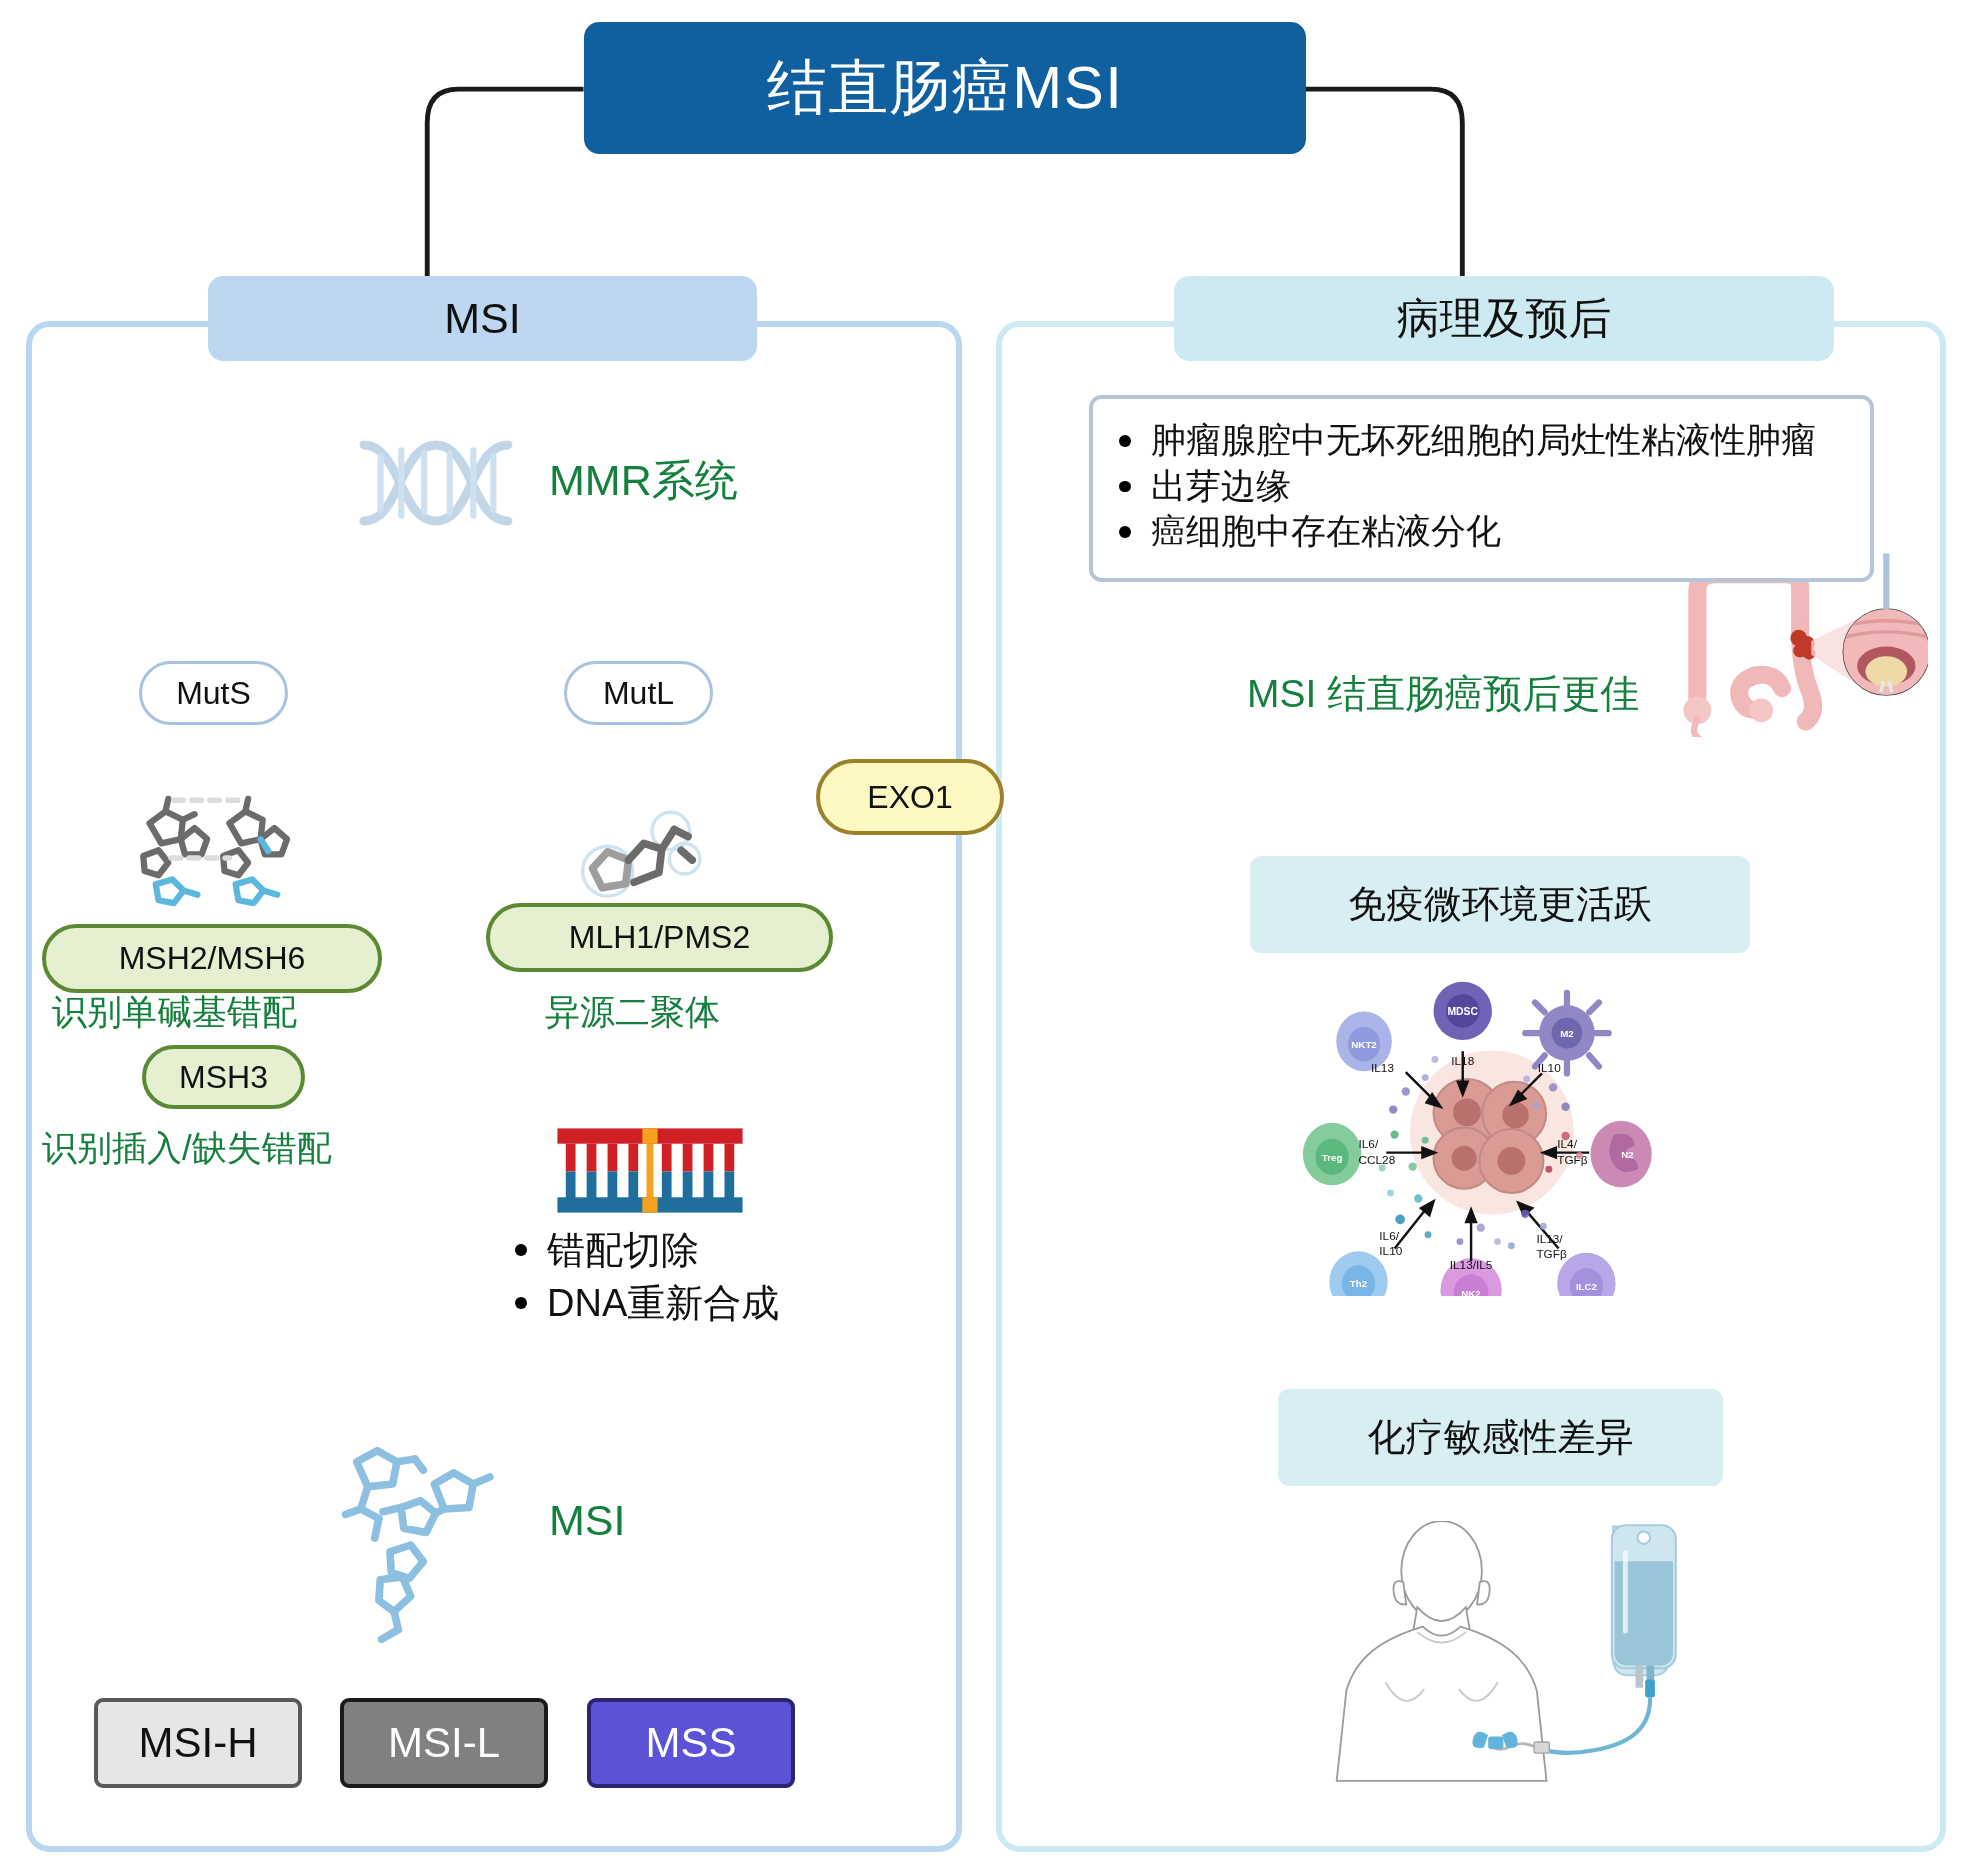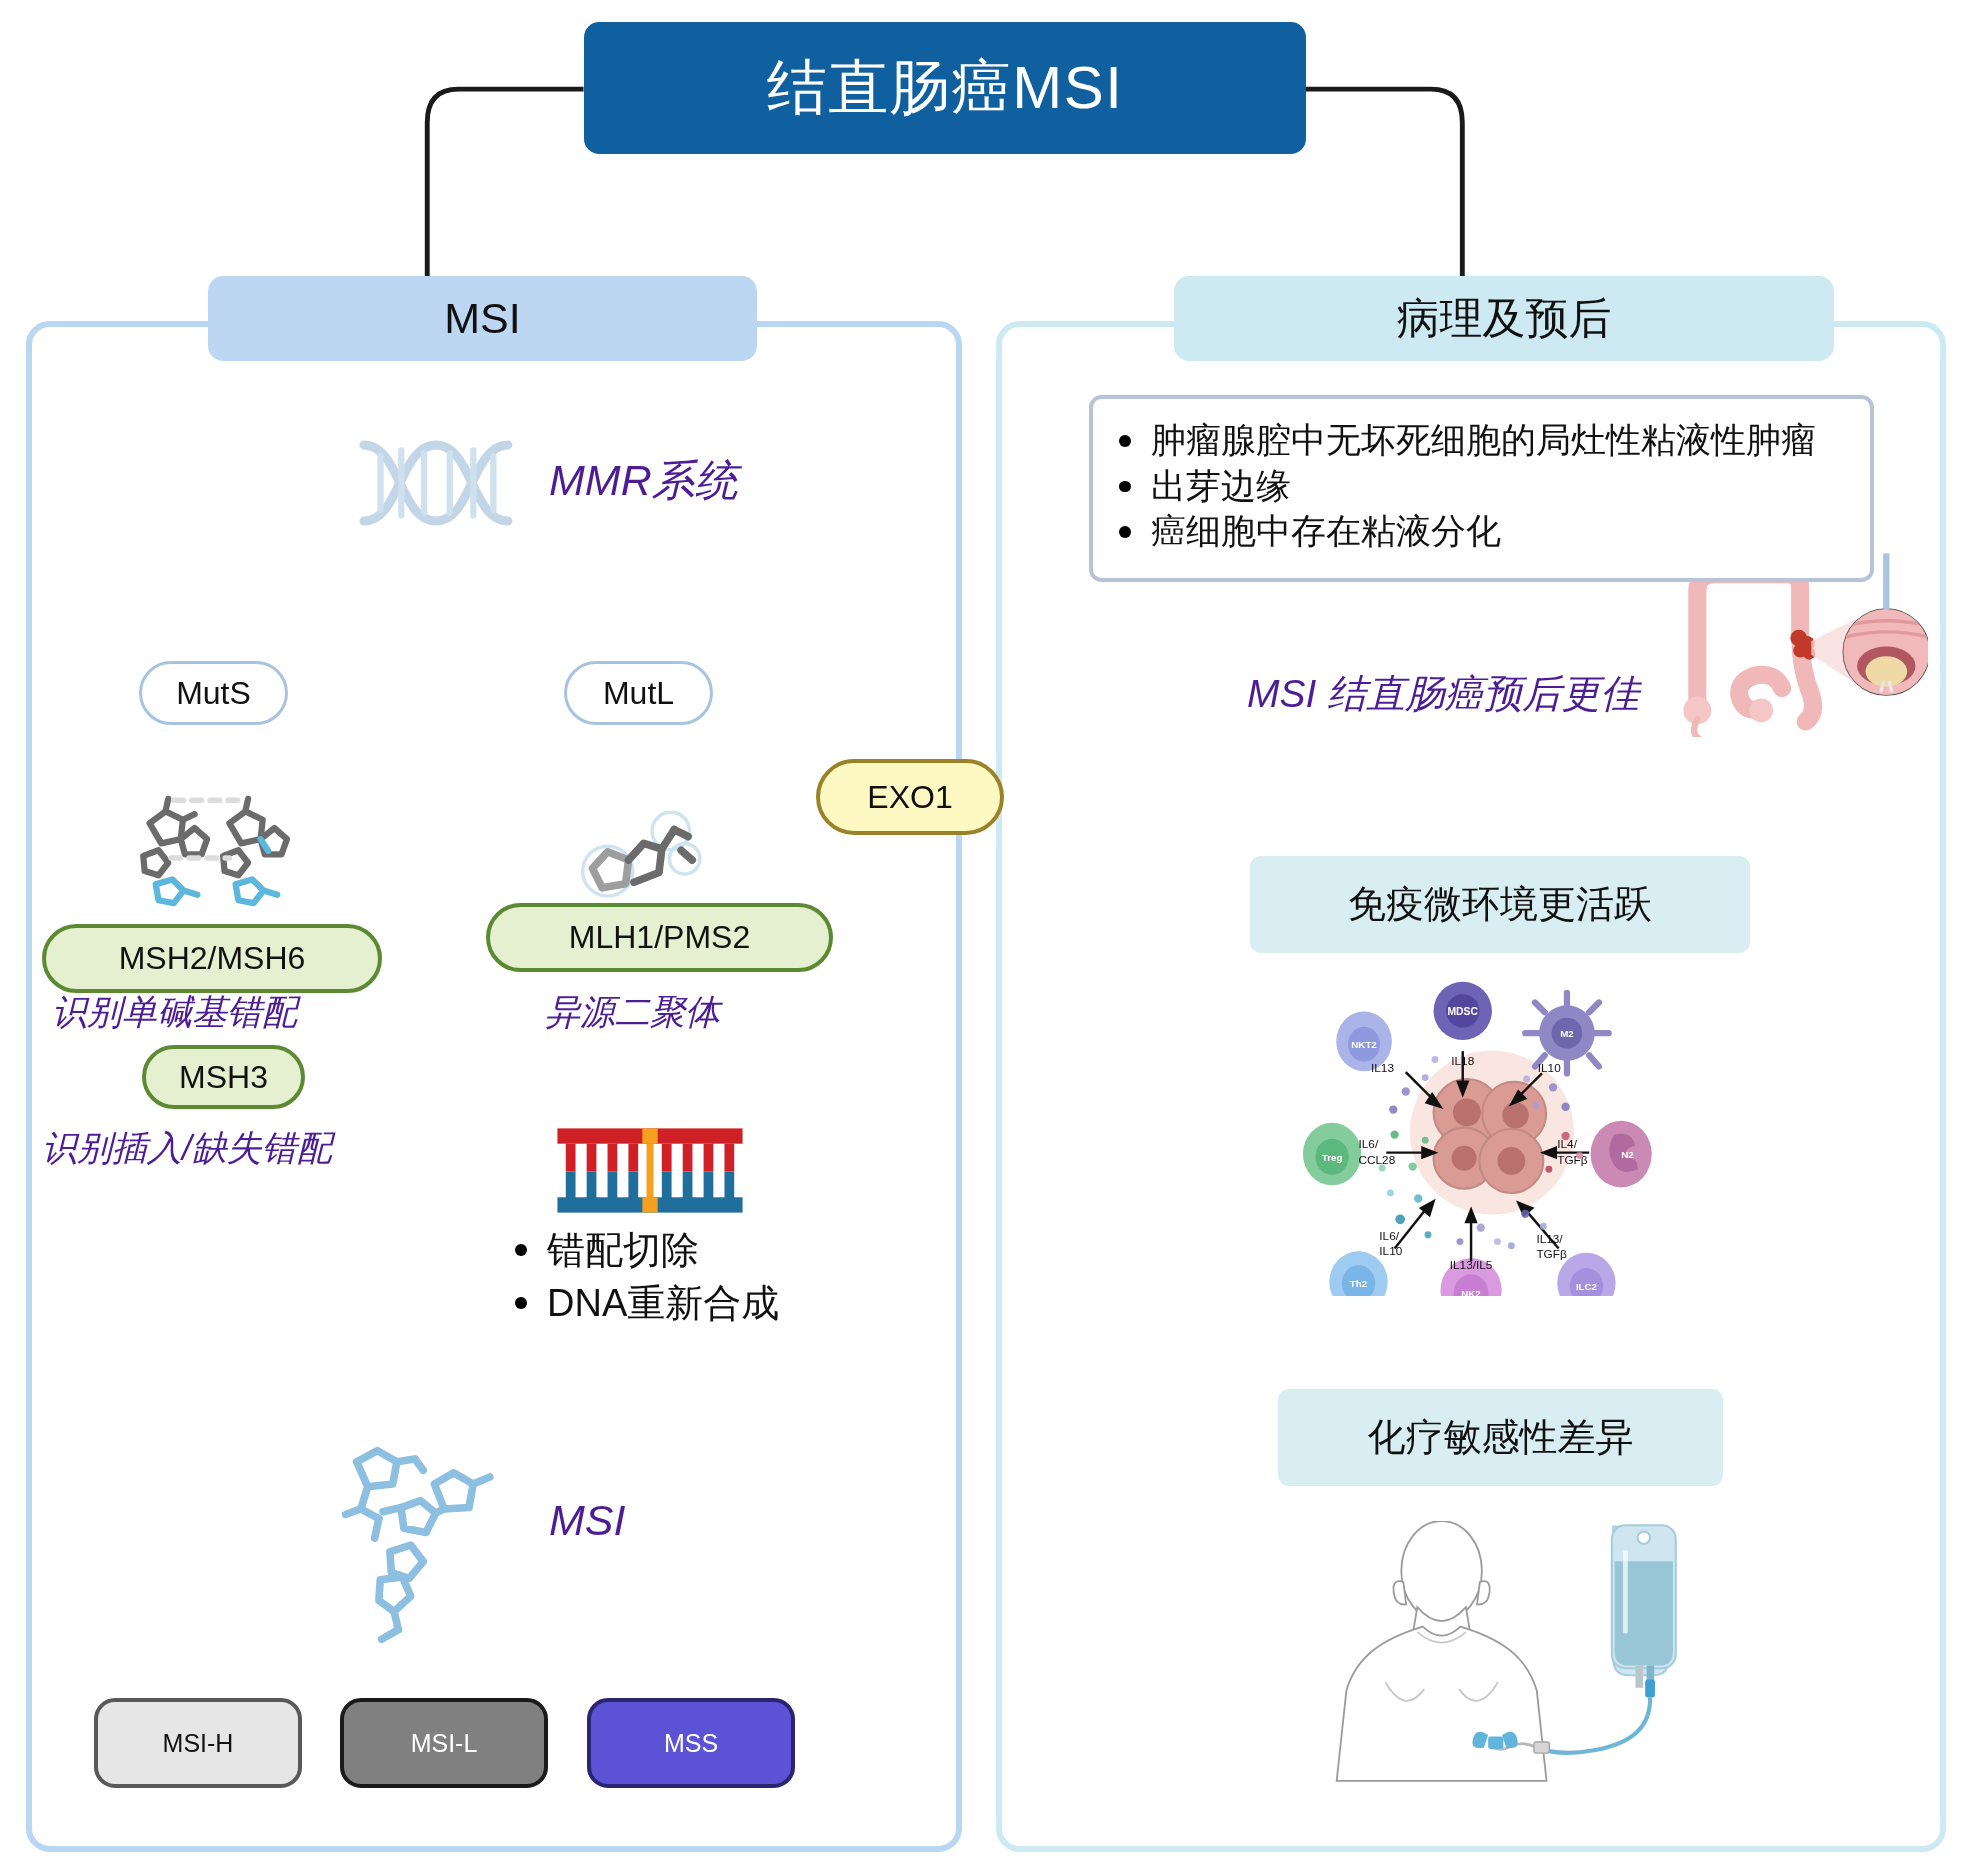--- a/index.html
+++ b/index.html
@@ -41,21 +41,21 @@
   
   .pill {
     display:flex; align-items:center; justify-content:center;
     border-radius:694px; font-size:32px; color:#111;
     position:absolute; z-index:4; white-space:nowrap;
   }
   .pill-blue  { background:#ffffff; border:3.5px solid #a8c3e0; }
   .pill-green { background:#e4f0d0; border:4.2px solid #5c8a33; }
   .pill-gold  { background:#fef9c3; border:4.9px solid #9b8229;text-align:center; }
 
-  .label-text { position:absolute; font-size:35px; color:#4c1d95; z-index:4; white-space:nowrap;font-style:italic; }
+  .label-text { position:absolute; font-size:35px; color:#15803d; z-index:4; white-space:nowrap; }
 
   
   ul.bul { list-style:none; margin:0; padding:0; }
   ul.bul li { position:relative; padding-left:40px; }
   ul.bul li::before {
     content:""; position:absolute; left:8.3px; top:0.52em;
     width:11.8px; height:11.8px; border-radius:50%; background:#000;
   }
 
   
@@ -70,23 +70,23 @@
     display:flex; align-items:center; justify-content:center;
     font-size:38px; color:#111; z-index:4;
   }
   #immune-box { left:1250px; top:856px; width:500px; height:97px; }
   #chemo-box  { left:1278px; top:1389px; width:445px; height:97px; }
 
   #prognosis-text { left:1247px; top:667px; font-size:39px; }
 
   
   .msibox {
-    position:absolute; width:208px; height:90px; border-radius:21px;
+    position:absolute; width:208px; height:90px; border-radius:9px;
     display:flex; align-items:center; justify-content:center;
-    font-size:25px; z-index:4;
+    font-size:42px; z-index:4;
   }
   #msi-h { left:94px; top:1698px; background:#e6e6e6; border:4.9px solid #595959; color:#111; }
   #msi-l { left:340px; top:1698px; background:#808080; border:4.9px solid #1a1a1a; color:#fff; }
   #mss   { left:587px; top:1698px; background:#5b52d6; border:4.9px solid #2b2470; color:#fff; }
 
   
   #dna-ladder { position:absolute; left:556px; top:1127px; width:188px; height:87px; z-index:4; }
 
   
   .icon { position:absolute; z-index:3; }

